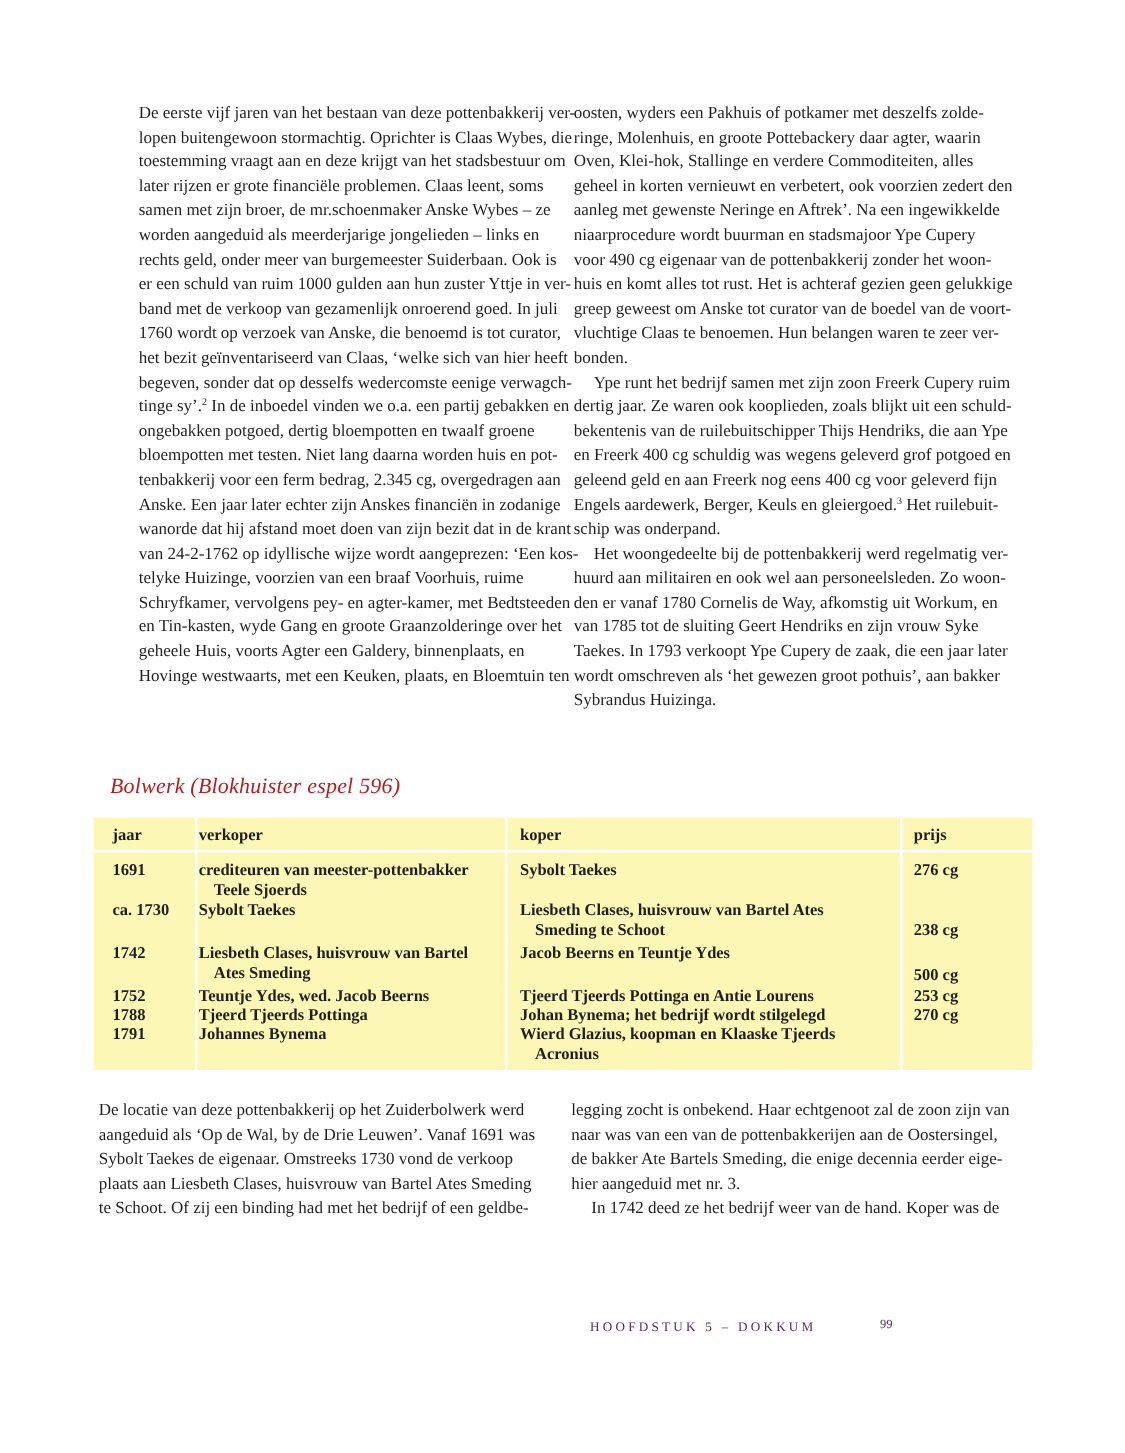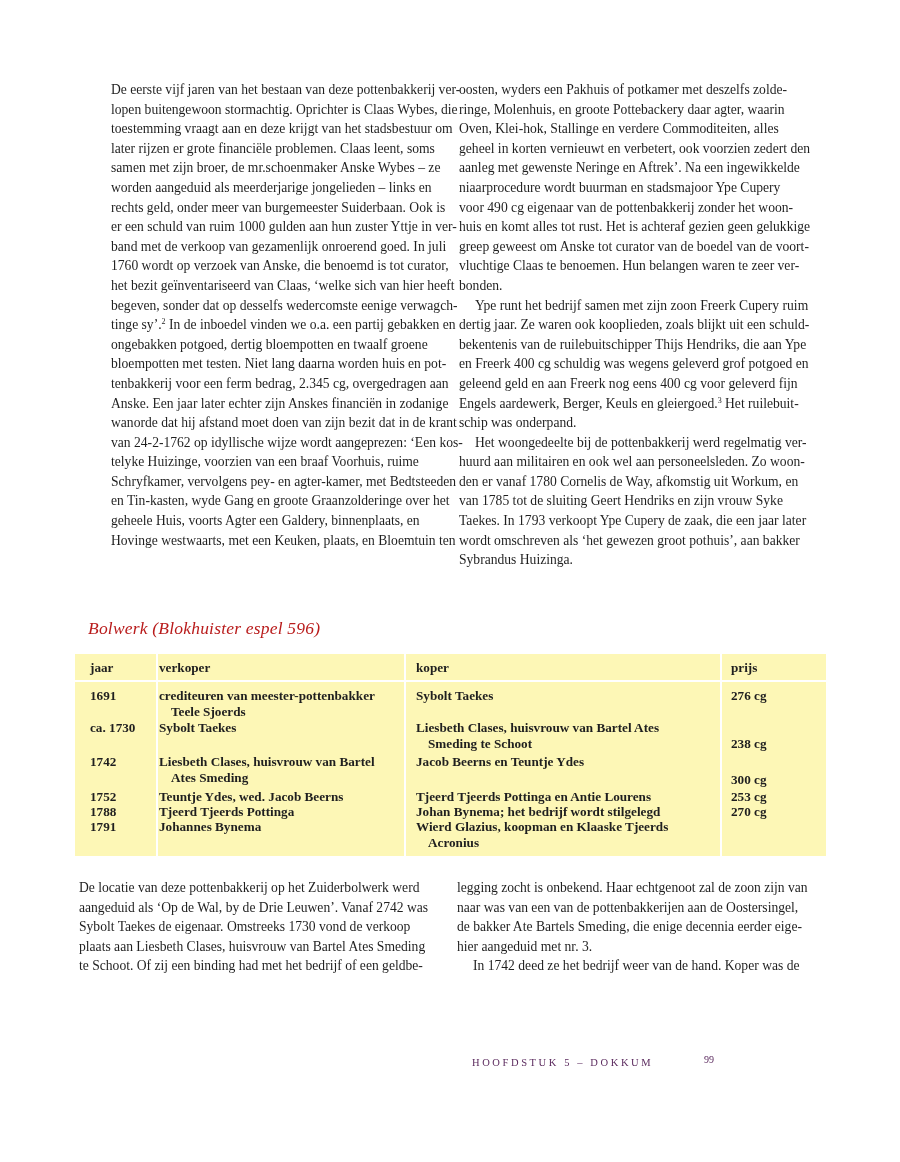--- a/index.html
+++ b/index.html
@@ -199,21 +199,21 @@
     <span class="wrap">Smeding te Schoot</span>
   </div>
   <div class="cell" style="left:656px; top:82px">238 cg</div>
 
   <div class="cell" style="left:15px; top:100px">1742</div>
   <div class="cell" style="left:84px; top:100px">
     <span>Liesbeth Clases, huisvrouw van Bartel</span>
     <span class="wrap">Ates Smeding</span>
   </div>
   <div class="cell" style="left:341px; top:100px">Jacob Beerns en Teuntje Ydes</div>
-  <div class="cell" style="left:656px; top:118px">300 cg</div>
+  <div class="cell" style="left:656px; top:118px">500 cg</div>
 
   <div class="cell" style="left:15px; top:135px">1752</div>
   <div class="cell" style="left:84px; top:135px">Teuntje Ydes, wed. Jacob Beerns</div>
   <div class="cell" style="left:341px; top:135px">Tjeerd Tjeerds Pottinga en Antie Lourens</div>
   <div class="cell" style="left:656px; top:135px">253 cg</div>
 
   <div class="cell" style="left:15px; top:150px">1788</div>
   <div class="cell" style="left:84px; top:150px">Tjeerd Tjeerds Pottinga</div>
   <div class="cell" style="left:341px; top:150px">Johan Bynema; het bedrijf wordt stilgelegd</div>
   <div class="cell" style="left:656px; top:150px">270 cg</div>
@@ -223,21 +223,21 @@
   <div class="cell" style="left:341px; top:165px">
     <span>Wierd Glazius, koopman en Klaaske Tjeerds</span>
     <span class="wrap">Acronius</span>
   </div>
   <div class="cell" style="left:656px; top:165px"></div>
 </div>
 
 <div class="col" id="col-bot-left">
   <p>
     <span class="line">De locatie van deze pottenbakkerij op het Zuiderbolwerk werd</span>
-    <span class="line">aangeduid als ‘Op de Wal, by de Drie Leuwen’. Vanaf 2742 was</span>
+    <span class="line">aangeduid als ‘Op de Wal, by de Drie Leuwen’. Vanaf 1691 was</span>
     <span class="line">Sybolt Taekes de eigenaar. Omstreeks 1730 vond de verkoop</span>
     <span class="line">plaats aan Liesbeth Clases, huisvrouw van Bartel Ates Smeding</span>
     <span class="line">te Schoot. Of zij een binding had met het bedrijf of een geldbe-</span>
   </p>
 </div>
 
 <div class="col" id="col-bot-right">
   <p>
     <span class="line">legging zocht is onbekend. Haar echtgenoot zal de zoon zijn van</span>
     <span class="line">naar was van een van de pottenbakkerijen aan de Oostersingel,</span>

